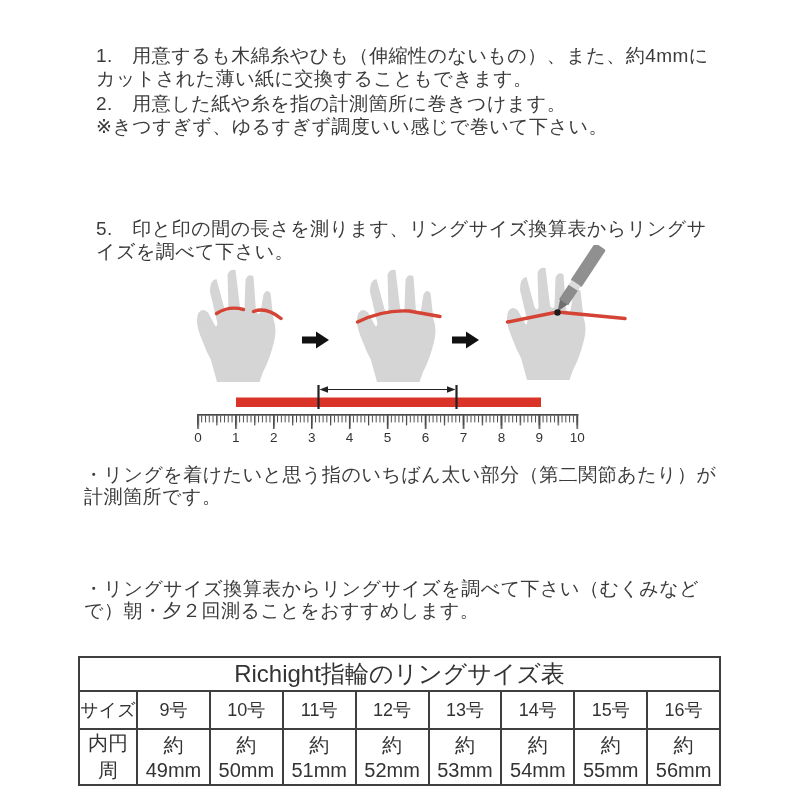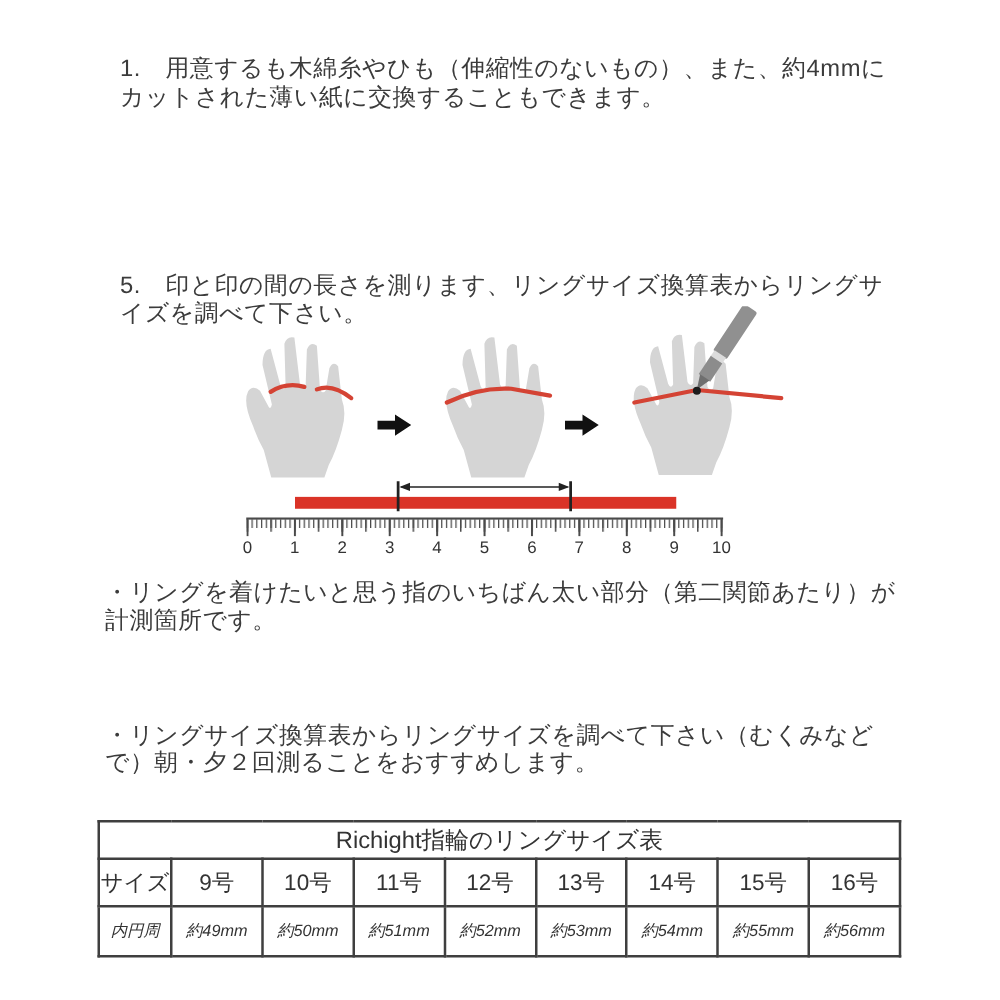--- a/index.html
+++ b/index.html
@@ -17,31 +17,33 @@
   .illustration{position:absolute;left:0;top:245px;width:800px;height:210px;}
   table.size-table{
     position:absolute;left:78px;top:656px;width:643px;
     border-collapse:collapse;table-layout:fixed;
     font-size:18px;color:#333;
   }
   table.size-table td{
     border:2px solid #3f3f3f;text-align:center;vertical-align:middle;
     padding:0;overflow:hidden;
   }
-  td.t-title{height:28px;font-size:19px;}
+  td.t-title{height:28px;font-size:24px;}
   tr.r-size td{height:36px;margin-top:30px;}
-  tr.r-circ td{height:38px;font-size:13px;font-style:italic;}
+  tr.r-circ td{height:38px;font-size:20px;}
   col.c-label{width:58px;}
 </style>
 </head>
 <body>
 
 <div class="page">
 
   <p class="ins" style="top:44px">1.　用意するも木綿糸やひも（伸縮性のないもの）、また、約4mmにカットされた薄い紙に交換することもできます。</p>
+  <p class="ins" style="top:92px">2.　用意した紙や糸を指の計測箇所に巻きつけます。
+※きつすぎず、ゆるすぎず調度いい感じで巻いて下さい。</p>
   <p class="ins" style="top:217px">5.　印と印の間の長さを測ります、リングサイズ換算表からリングサイズを調べて下さい。</p>
 
   <svg class="illustration" viewBox="0 0 800 210">
     <defs>
       <path id="hand" fill="#d5d5d5" d="M 20 114 L 14 92 Q 9 83 5.5 73 Q -3 54 1.5 45 Q 5 39.5 11 44.5 L 18 57.5 Q 19.5 60 20.5 55.5
            L 13 24 Q 13 11.5 19.5 11 L 27.5 41 Q 29.5 45.5 31.5 41.5
            L 30.5 7 Q 32.5 0.5 38.5 2 L 43 39.5 Q 45 44 47.5 40.5
            L 48.5 11.5 Q 51.5 5 56.5 8.5 L 59 43.5 Q 61 47.5 63.5 44.5
            L 66.5 26.5 Q 69.5 20.5 73.5 25 L 76.5 51.5
            Q 80.5 62 76.5 76 Q 72 93 66 104 L 62.5 114 Z"></path>

